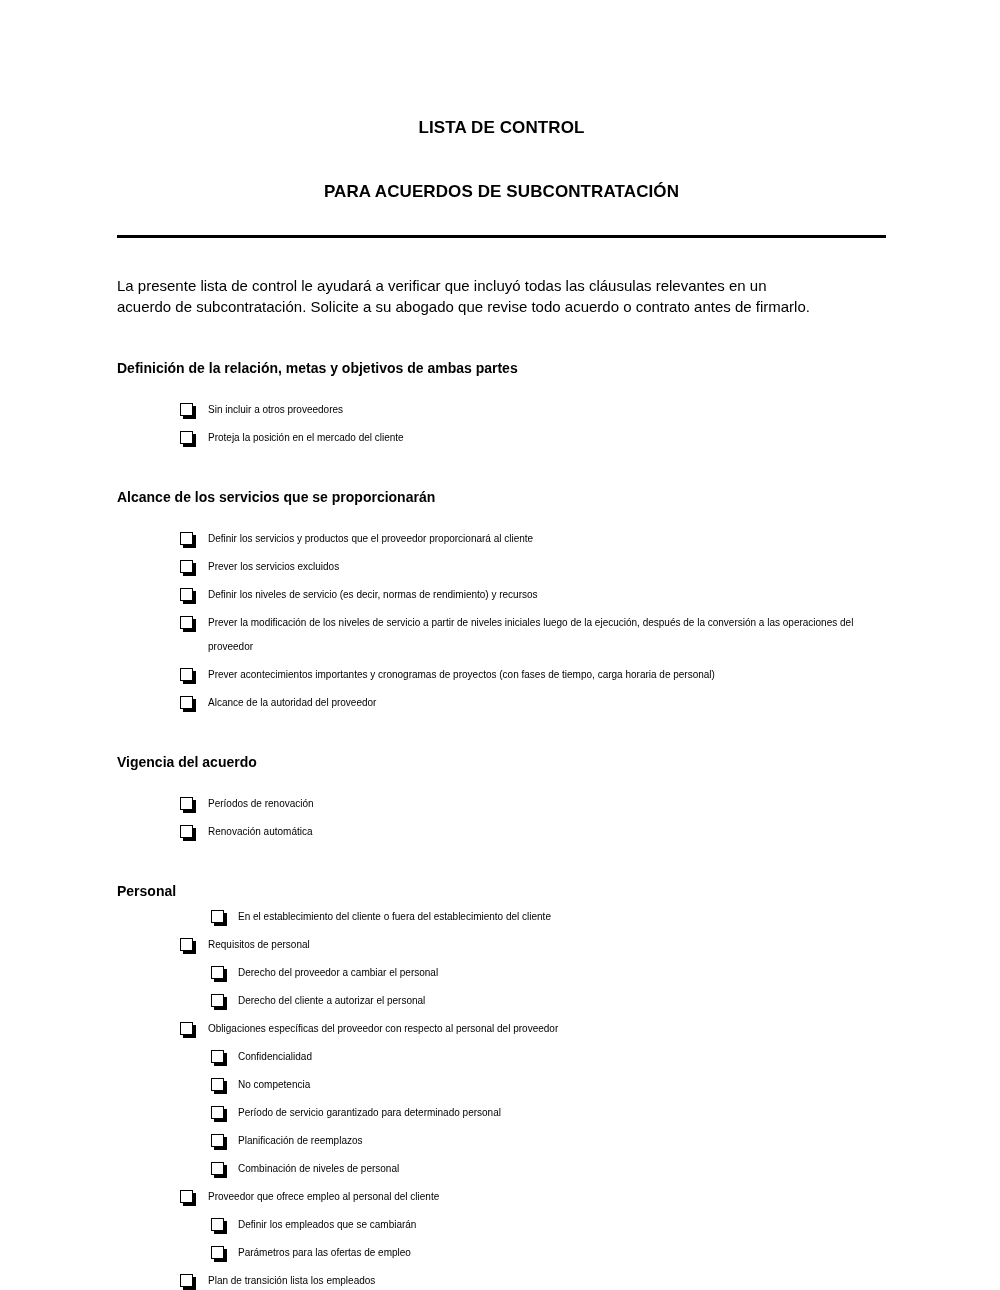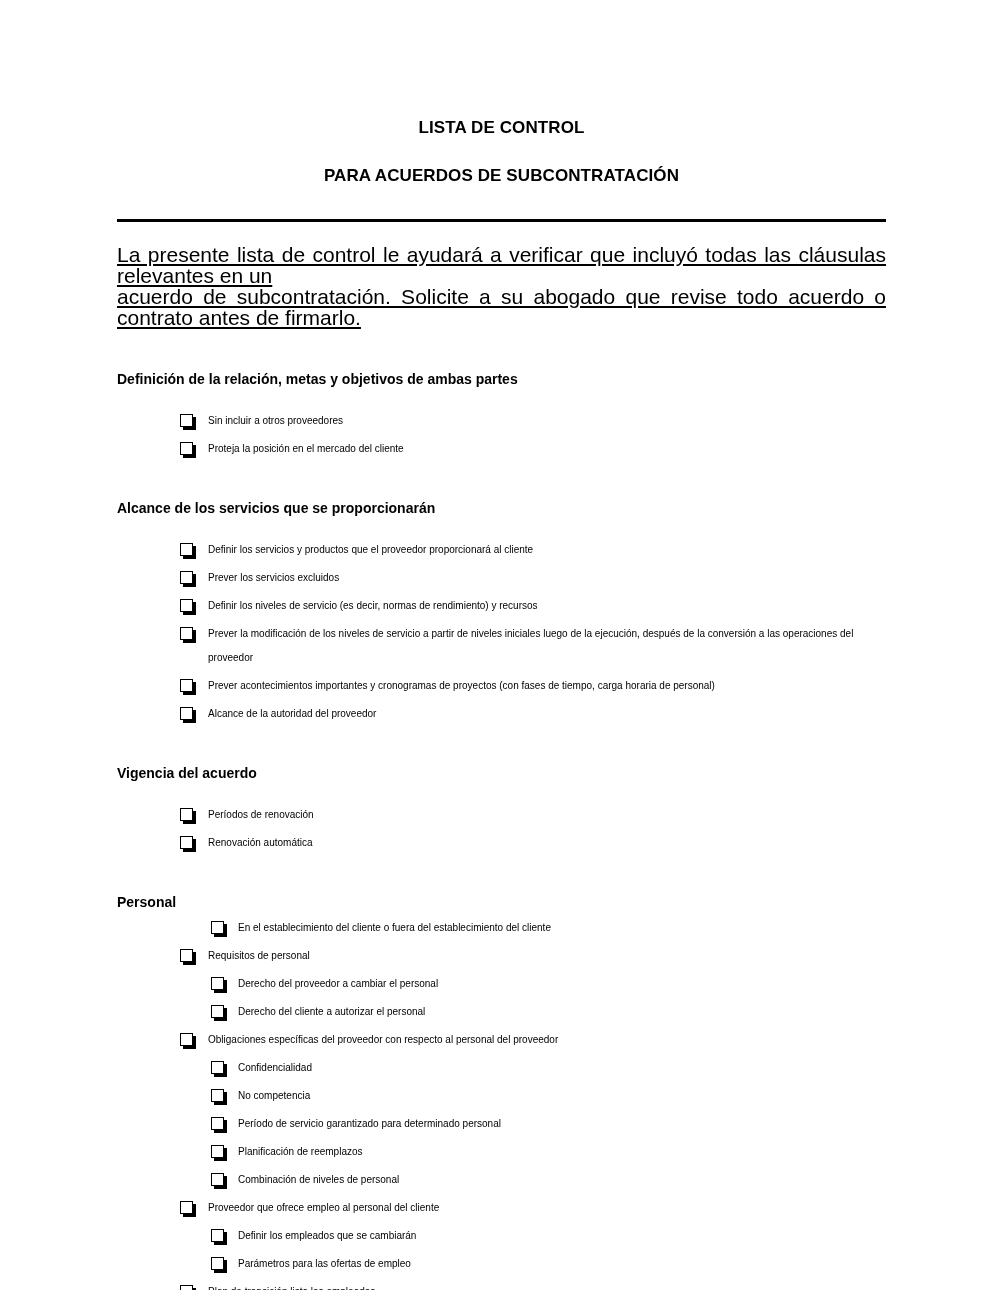--- a/index.html
+++ b/index.html
@@ -32,38 +32,37 @@
 
   
   .doc-title {
     text-align: center;
     font-weight: bold;
     font-size: 17px;
     line-height: 22px;
     letter-spacing: 0.1px;
   }
   .title-1 { margin-top: 117px; }
-  .title-2 { margin-top: 26px; text-align: center; }
+  .title-2 { margin-top: 42px; text-align: center; }
 
   
   .divider {
     margin-top: 32px;
     width: 769px;
     height: 3px;
     background: #000000;
   }
 
   
   .intro {
-    margin-top: 22px;
-    font-size: 21px;
+    margin-top: 37px;
+    font-size: 15px;
     line-height: 21px;
     text-align: justify;
     text-justify: inter-word;
-    text-decoration: underline;
   }
   .intro .l2 { display: block; }
 
   
   .section-heading {
     font-weight: bold;
     font-size: 14px;
     line-height: 20px;
   }
   .gap-lg  { margin-top: 41px; }

